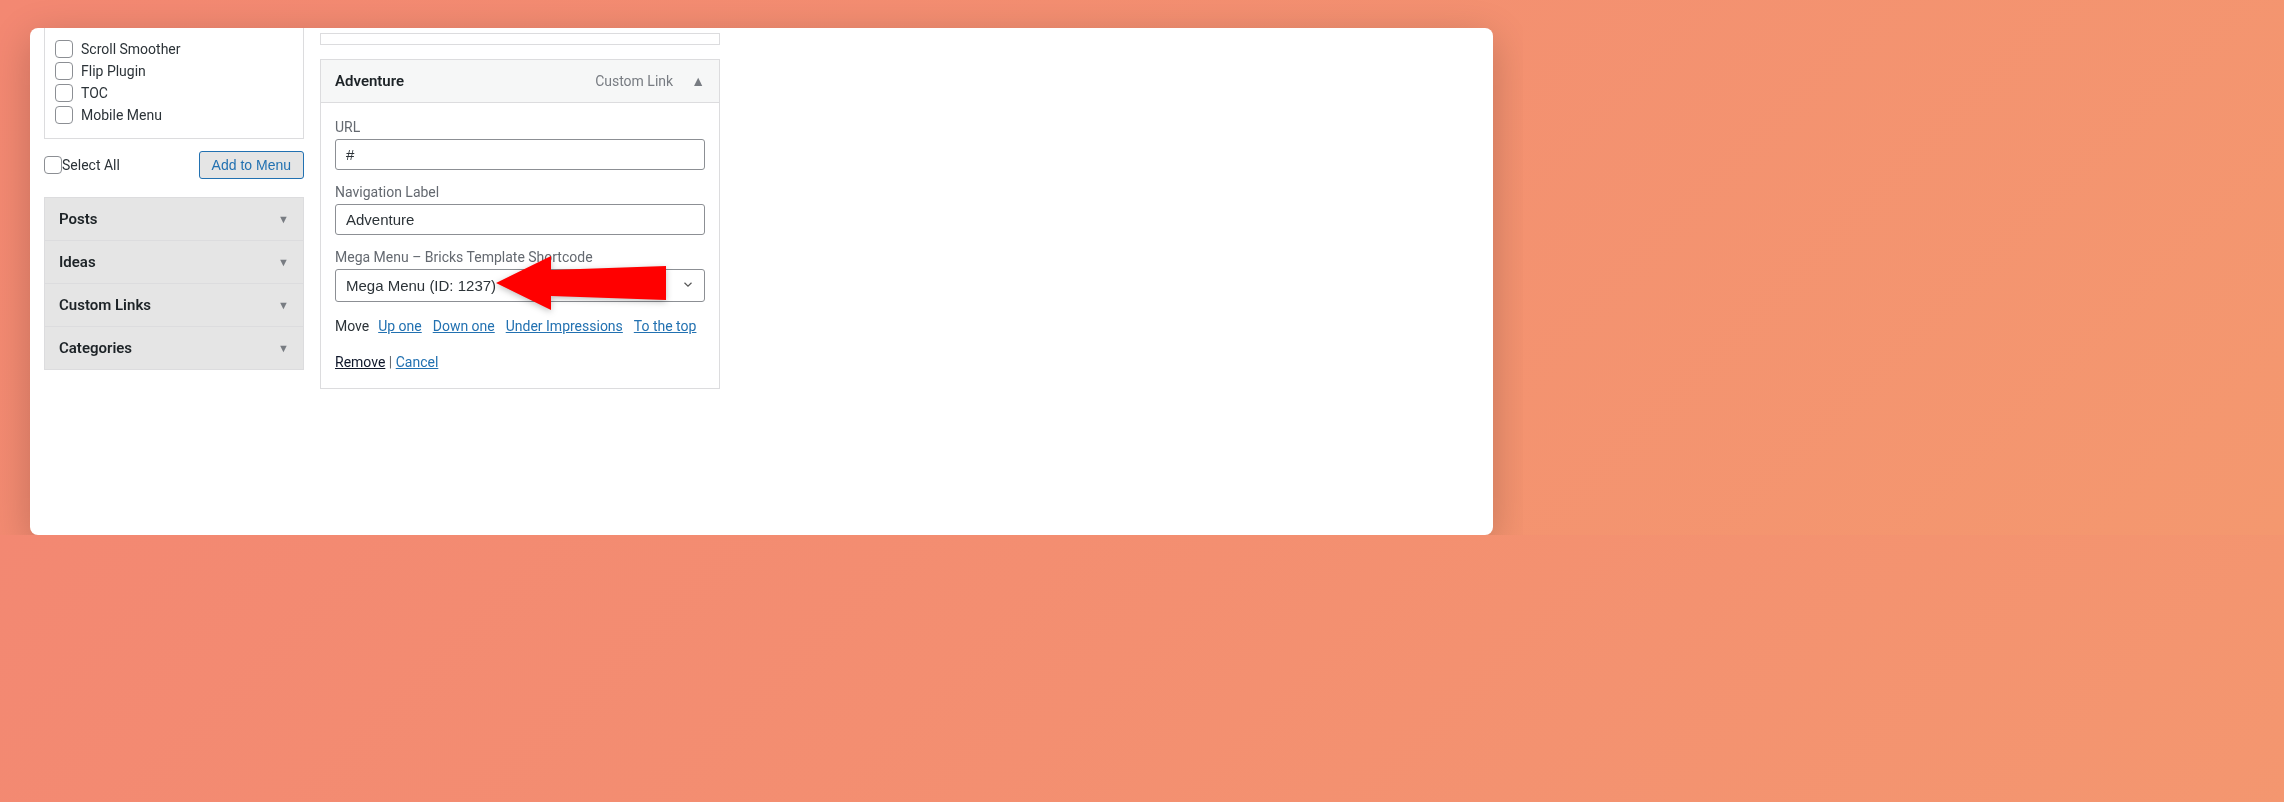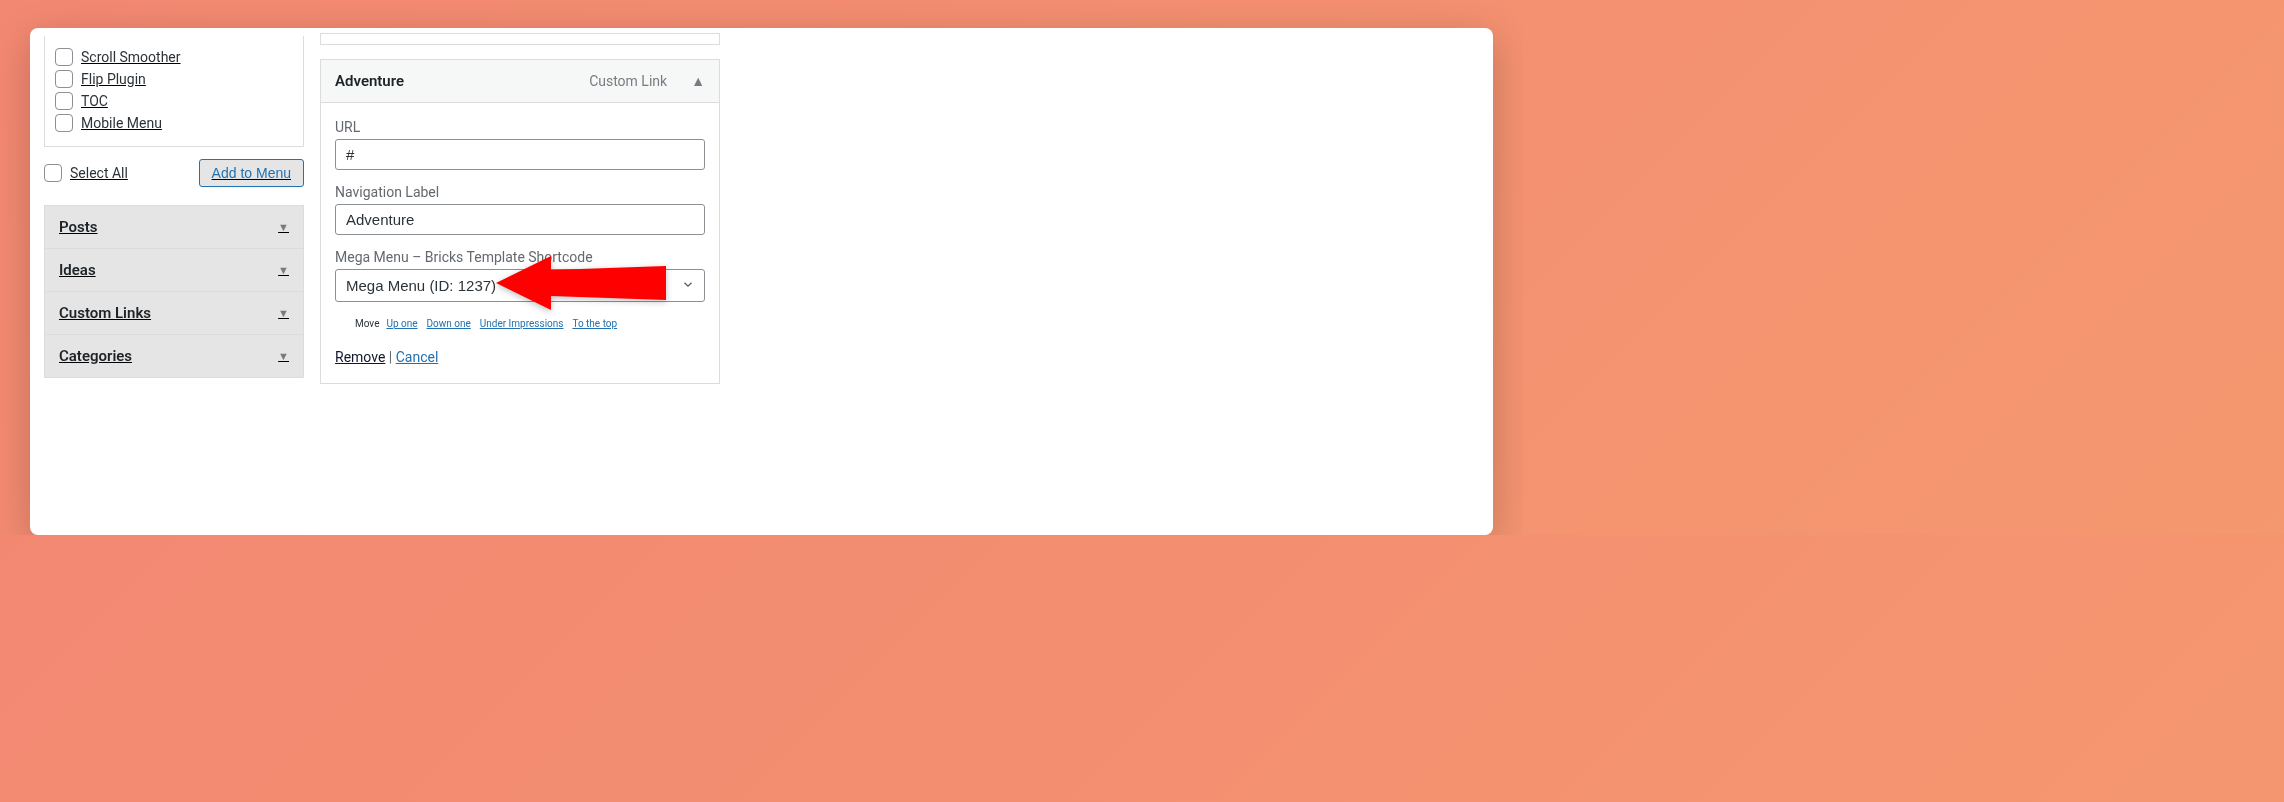--- a/index.html
+++ b/index.html
@@ -19,22 +19,21 @@
     position: relative;
     overflow: hidden;
   }
   .content {
     display: flex;
     height: 100%;
     padding-left: 14px;
   }
   .left-col {
     width: 260px;
-    padding-top: 8px;
-    text-decoration: underline;
+    padding-top: 0;
   }
   .checkbox-list {
     border: 1px solid #dcdcde;
     border-top: none;
     padding: 8px 10px 10px 10px;
     background: #fff;
   }
   .cb-row {
     display: flex;
     align-items: center;
@@ -55,21 +54,21 @@
   }
   .controls-row {
     display: flex;
     justify-content: space-between;
     align-items: center;
     padding: 12px 0 12px 0;
   }
   .select-all {
     display: flex;
     align-items: center;
-    gap: 8px;
+    gap: 0;
     font-size: 14px;
     color: #2c3338;
   }
   .add-btn {
     border: 1px solid #2271b1;
     color: #2271b1;
     background: #e5e5e5;
     border-radius: 3px;
     padding: 5px 12px;
     font-size: 14px;
@@ -124,21 +123,21 @@
   .panel-title {
     font-size: 15px;
     font-weight: 600;
     color: #1d2327;
   }
   .panel-type {
     font-size: 14px;
     color: #787c82;
     display: flex;
     align-items: center;
-    gap: 24px;
+    gap: 18px;
   }
   .panel-body {
     padding: 16px 14px 18px 14px;
   }
   .field-label {
     font-size: 14px;
     color: #646970;
     margin-bottom: 4px;
     display: block;
   }
@@ -169,24 +168,23 @@
   }
   .select-chev {
     position: absolute;
     right: 10px;
     top: 50%;
     transform: translateY(-50%);
     pointer-events: none;
     color: #555;
   }
   .move-row {
-    font-size: 10px;
+    font-size: 14px;
     color: #2c3338;
     margin-bottom: 20px;
-    margin-left: 20px;
   }
   .move-row a { color: #2271b1; text-decoration: underline; margin: 0 2px; }
   .action-row {
     font-size: 14px;
   }
   .action-row .remove { color: #0f172a; text-decoration: underline; }
   .action-row .sep { color: #646970; }
   .action-row .cancel { color: #2271b1; text-decoration: underline; }
 
   

